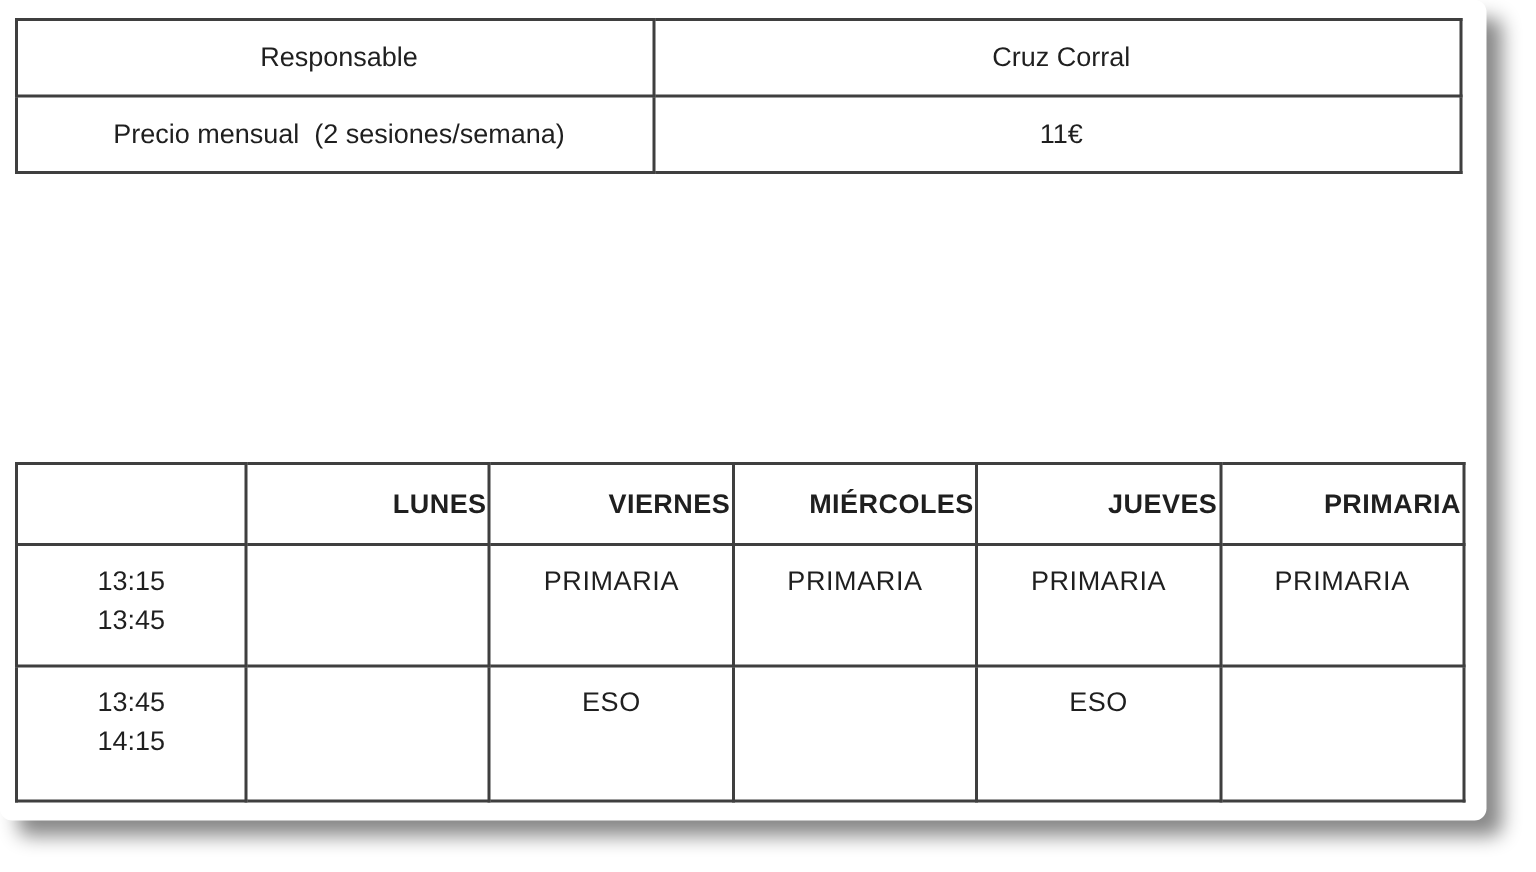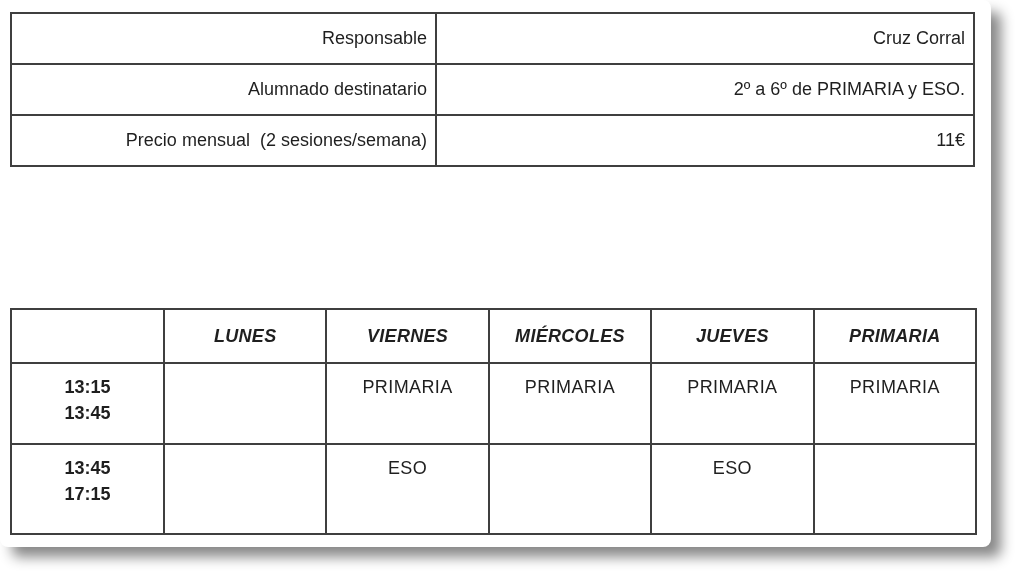--- a/index.html
+++ b/index.html
@@ -42,49 +42,48 @@
 
   
   .info-table {
     left: 10px;
     top: 12px;
     width: 965px;
   }
   .info-table tr { height: 51px; }
   .info-table td {
     vertical-align: middle;
-    text-align: right;
+    text-align: center;
     padding: 0 8px 0 13px;
     white-space: pre-wrap; 
   }
   .info-table col.c-label { width: 425px; }
 
   
   .schedule-table {
     left: 10px;
     top: 308px;
     width: 967px;
   }
   .schedule-table col.c-time { width: 153px; }
   .schedule-table tr.head-row { height: 54px; }
   .schedule-table tr.slot-row-1 { height: 81px; }
   .schedule-table tr.slot-row-2 { height: 90px; }
   .schedule-table th {
     font-weight: bold;
-    text-align: center;
+    text-align: right;
     vertical-align: middle;
     letter-spacing: 0.3px;
-    font-style: italic;
   }
   .schedule-table td {
     text-align: center;
     vertical-align: top;
   }
   .time-cell {
-    font-weight: bold;
+    font-weight: normal;
     padding-top: 10px;
     line-height: 1.45;
     border-radius: 30px;
   }
   .time-cell span { display: block; }
   .subject-cell {
     padding-top: 13px;
     letter-spacing: 0.4px;
     margin-left: 12px;
   }
@@ -96,24 +95,20 @@
 
   <table class="info-table">
     <colgroup>
         <col class="c-label">
         <col class="c-value">
       </colgroup>
     <tbody>
       <tr>
         <td>Responsable</td>
         <td>Cruz Corral</td>
-      </tr>
-      <tr>
-        <td>Alumnado destinatario</td>
-        <td>2º a 6º de PRIMARIA y ESO.</td>
       </tr>
       <tr>
         <td>Precio mensual  (2 sesiones/semana)</td>
         <td>11€</td>
       </tr>
     </tbody>
   </table>
 
   <table class="schedule-table">
     <colgroup>
@@ -140,21 +135,21 @@
         </td>
         <td class="subject-cell"></td>
         <td class="subject-cell">PRIMARIA</td>
         <td class="subject-cell">PRIMARIA</td>
         <td class="subject-cell">PRIMARIA</td>
         <td class="subject-cell">PRIMARIA</td>
       </tr>
       <tr class="slot-row-2">
         <td class="time-cell">
           <span>13:45</span>
-          <span>17:15</span>
+          <span>14:15</span>
         </td>
         <td class="subject-cell"></td>
         <td class="subject-cell">ESO</td>
         <td class="subject-cell"></td>
         <td class="subject-cell">ESO</td>
         <td class="subject-cell"></td>
       </tr>
     </tbody>
   </table>
 

